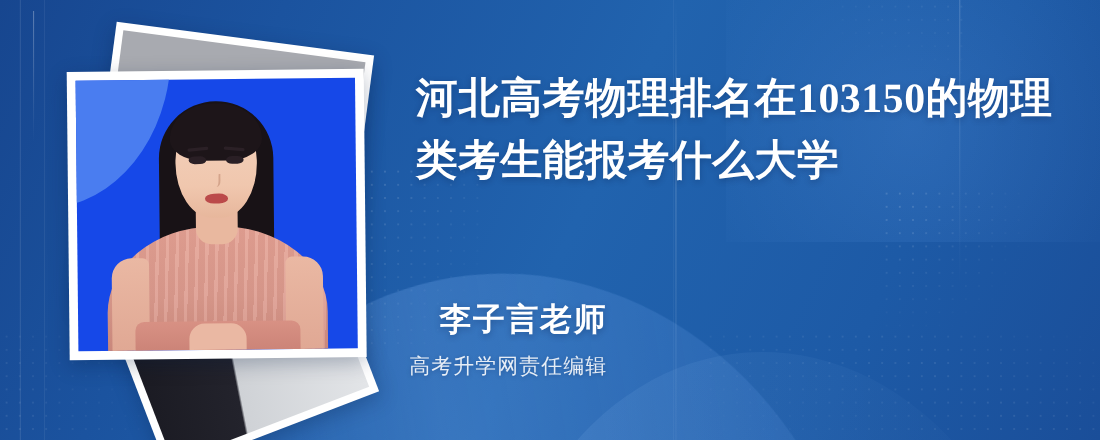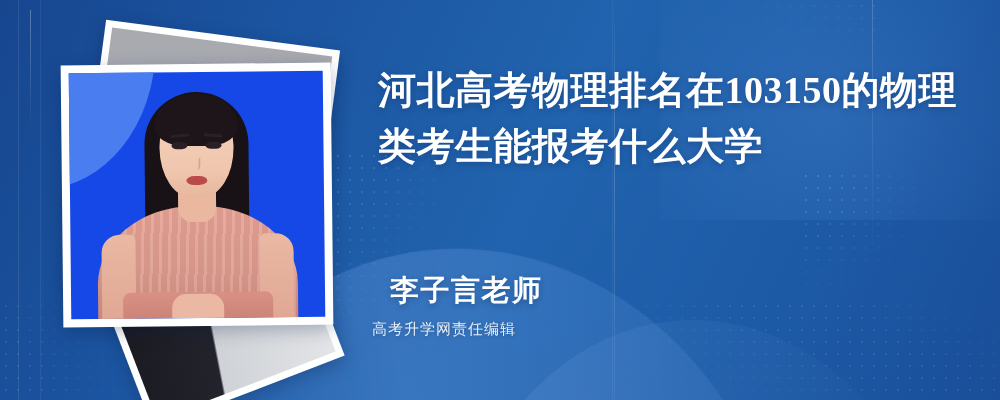--- a/index.html
+++ b/index.html
@@ -228,21 +228,21 @@
     color:#ffffff;
     font-size:29px;
     font-weight:bold;
     letter-spacing:1.5px;
     text-shadow:0 2px 6px rgba(0,20,60,.30);
     text-align:right;
   }
   .role{
     margin-top:9px; margin-left:-18px;
     color:rgba(255,255,255,.88);
-    font-size:15px;
+    font-size:19px;
     letter-spacing:1px;
     text-shadow:0 1px 4px rgba(0,20,60,.25);
   }
 </style>
 </head>
 <body>
 
 <div class="banner">
 
   <div class="bg-vlines"></div>

